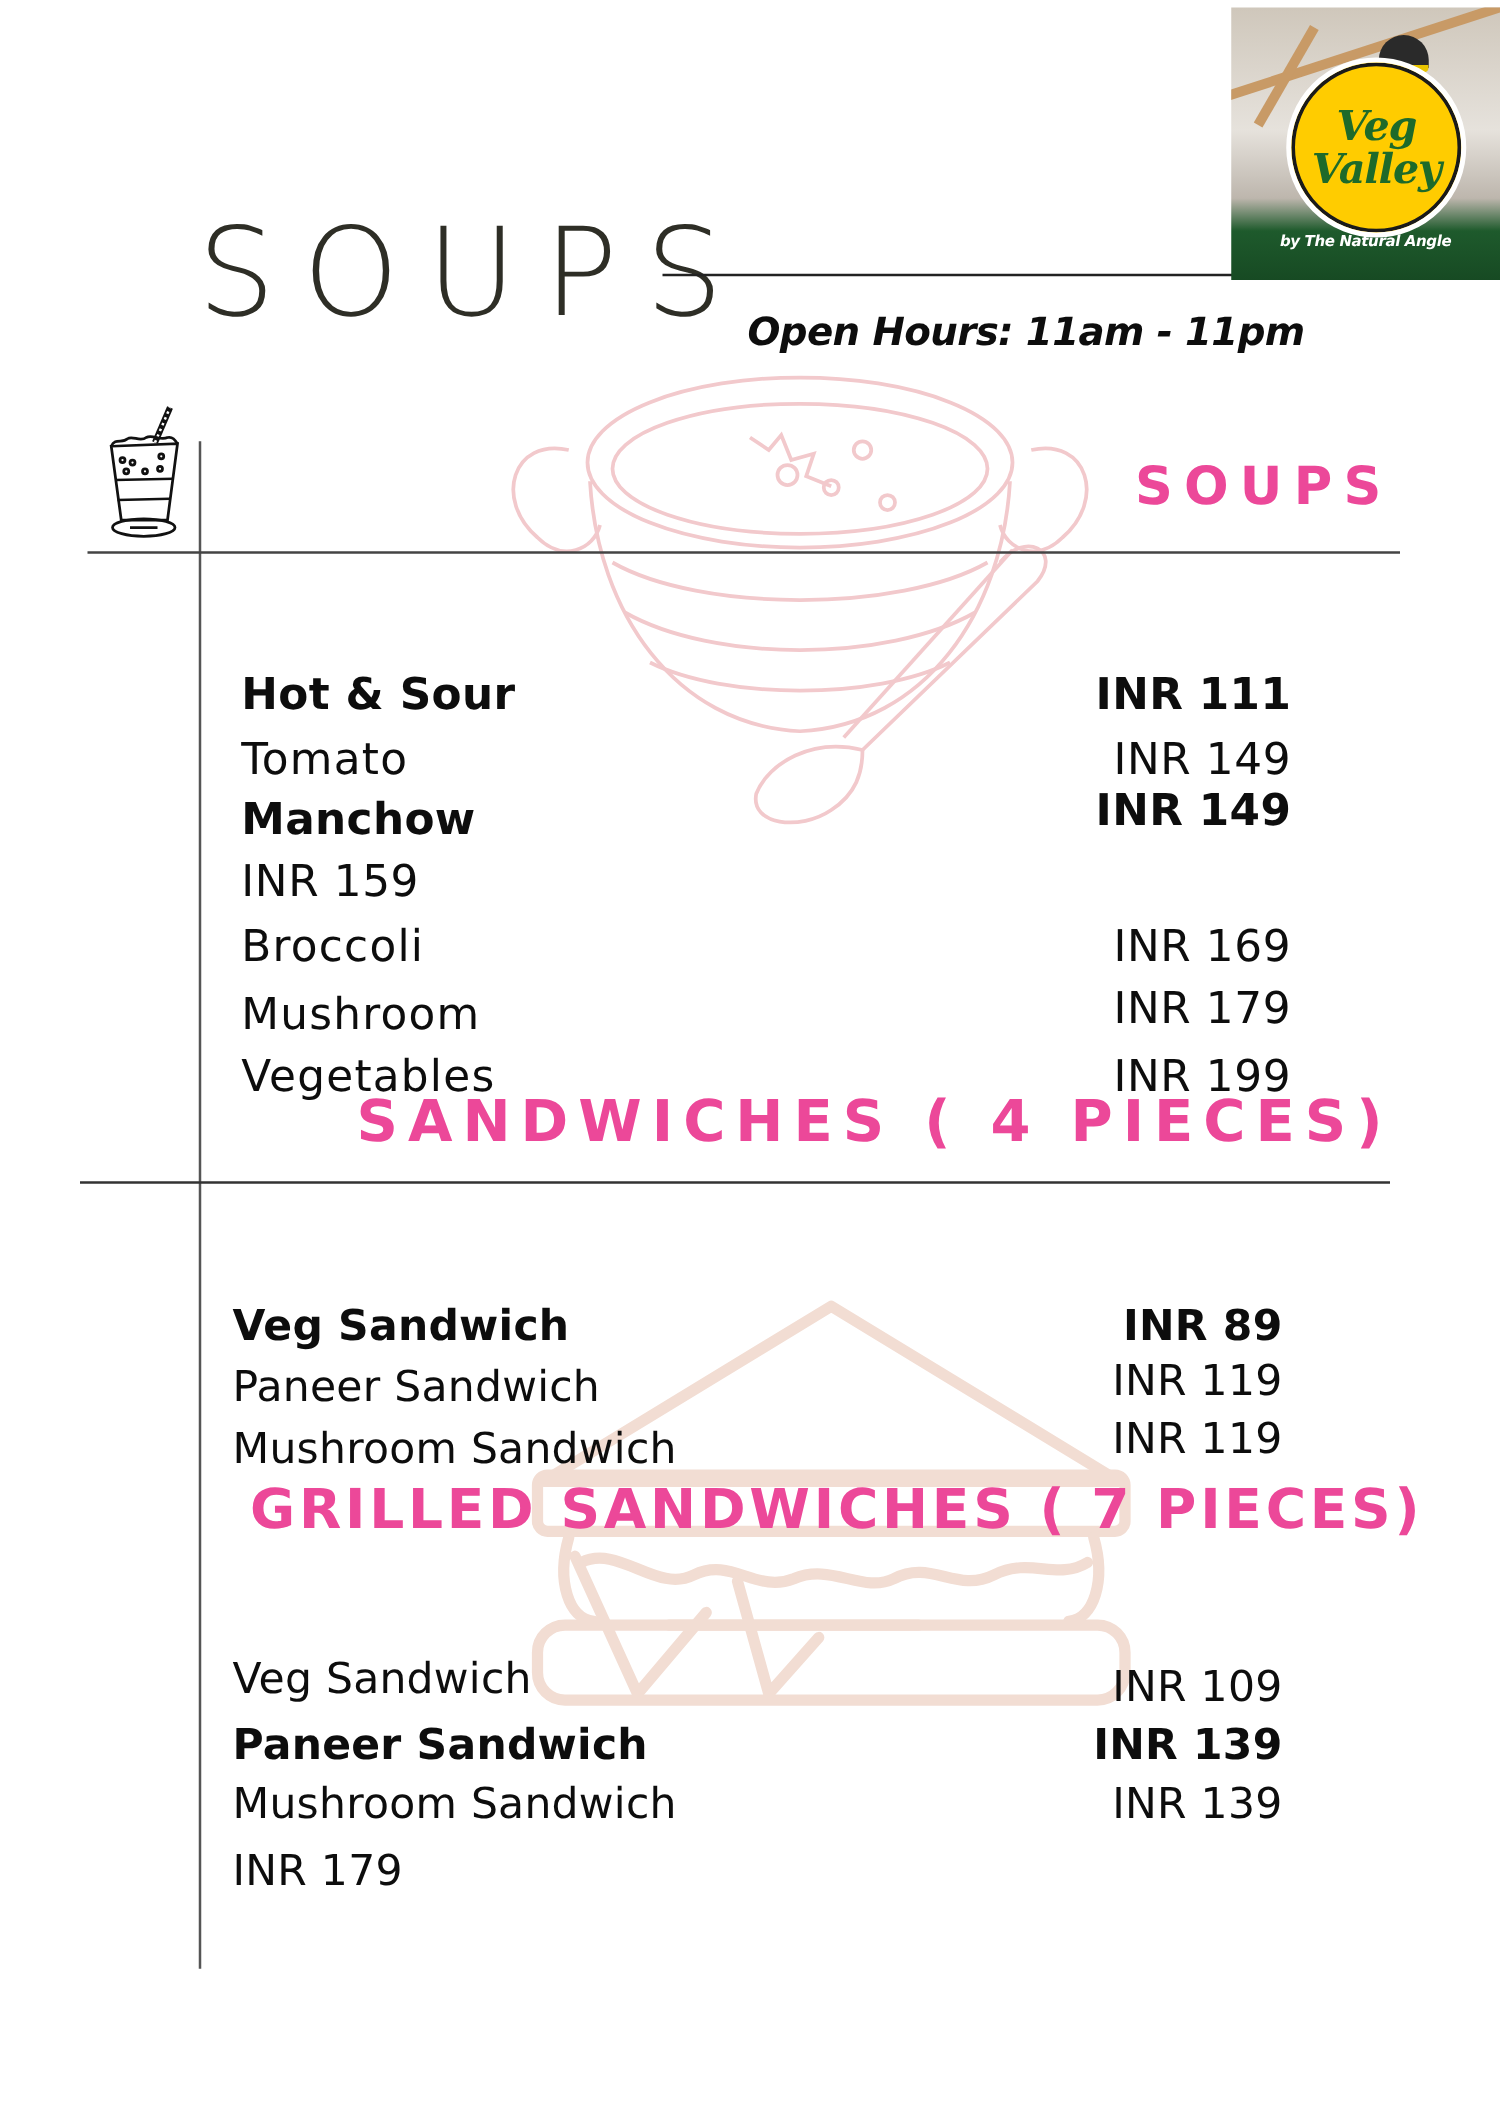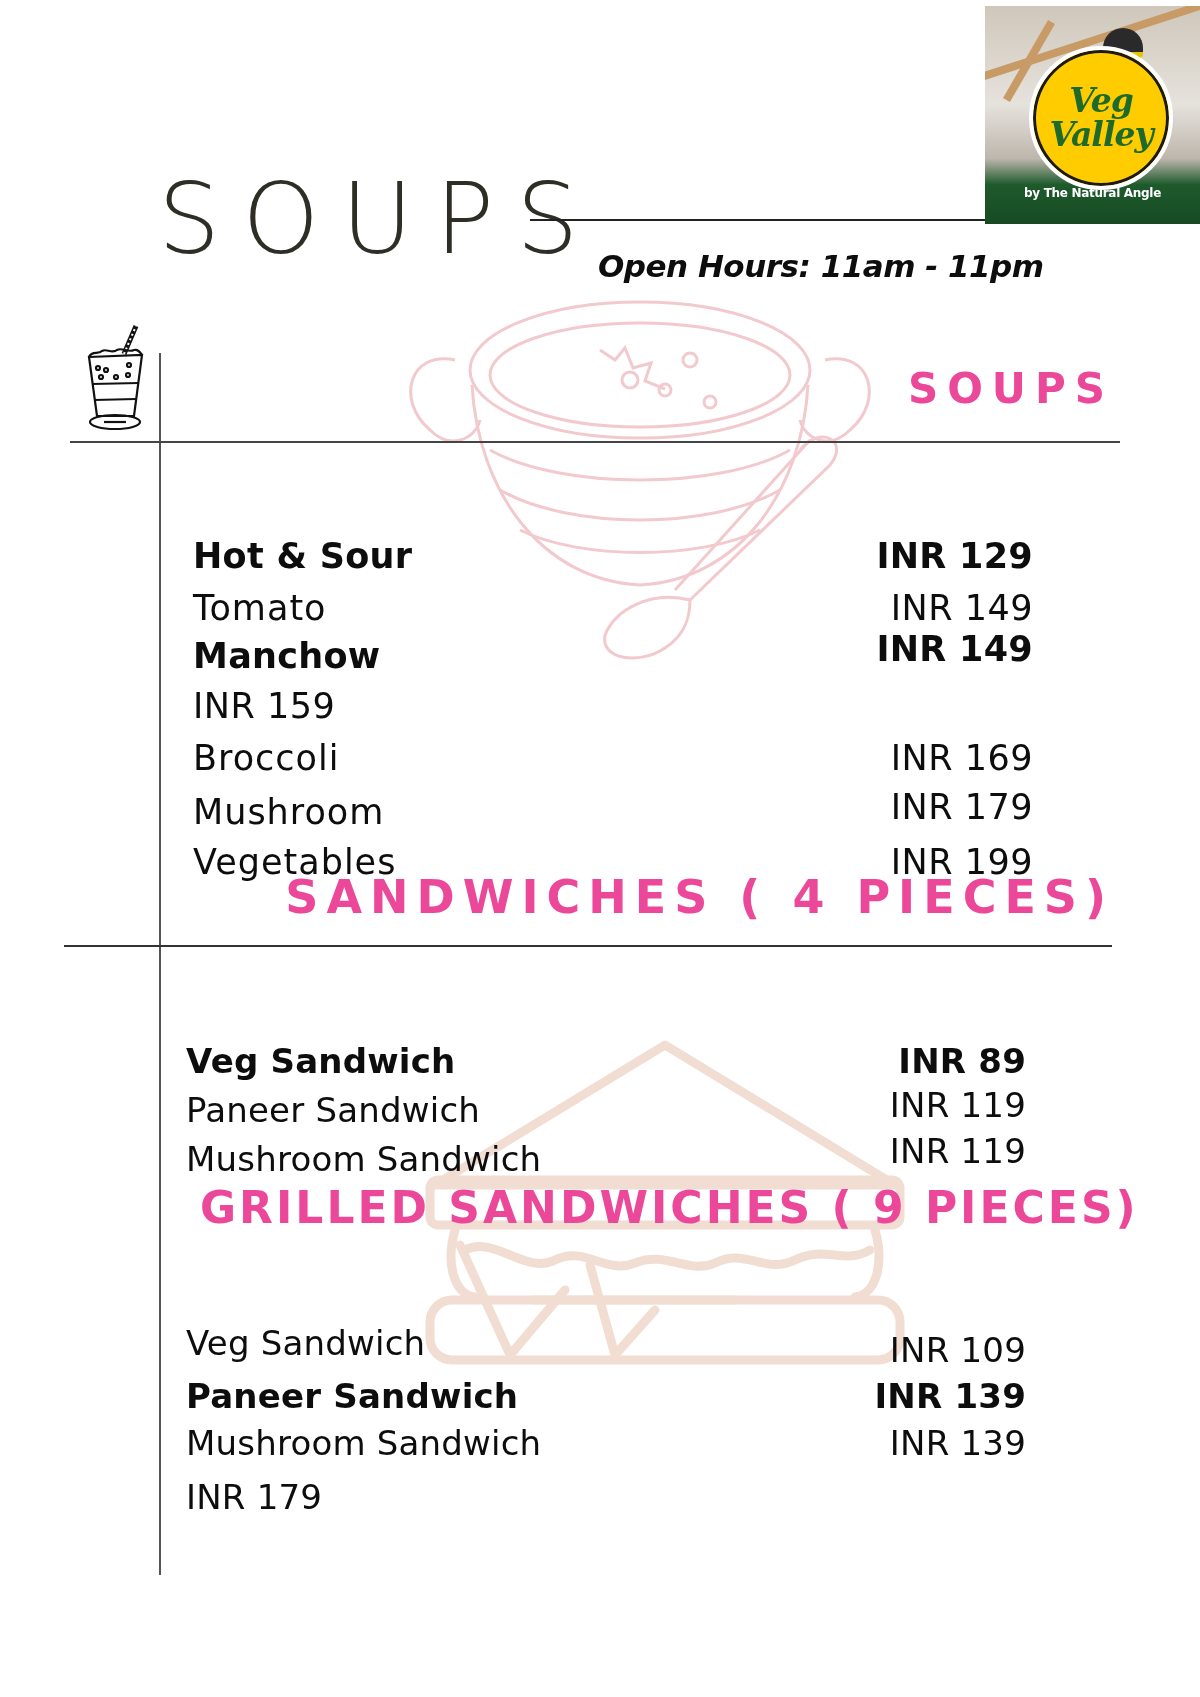--- a/index.html
+++ b/index.html
@@ -18,21 +18,21 @@
             background: linear-gradient(180deg, #cfc7bb 0%, #e6e2dc 45%, #bdb6ad 70%, #1e5a2c 82%, #174a23 100%); }
     .logo .beam1 { position: absolute; left: -20px; top: 30px; width: 260px; height: 8px; background: #c89a66; transform: rotate(-18deg); }
     .logo .beam2 { position: absolute; left: 40px; top: 10px; width: 8px; height: 90px; background: #c89a66; transform: rotate(30deg); }
     .logo .lamp { position: absolute; left: 118px; top: 22px; width: 40px; height: 24px; border-radius: 20px 20px 4px 4px; background: #2a2a2a; border-bottom: 6px solid #e8c400; }
     .logo .circle { position: absolute; left: 44px; top: 40px; width: 136px; height: 136px; border-radius: 50%;
                     background: #ffcc00; border: 4px solid #ffffff; box-shadow: 0 0 0 3px #1a1a1a inset; 
                     display: flex; flex-direction: column; align-items: center; justify-content: center; }
     .logo .brand { font-family: "DejaVu Serif", serif; font-style: italic; font-weight: bold; color: #1e6a2a;
                    font-size: 33px; line-height: 34px; text-align: center; letter-spacing: -1px; }
     .logo .tagline { position: absolute; left: 0; width: 100%; top: 180px; text-align: center; color: #ffffff;
-                     font-size: 12px; font-weight: bold; letter-spacing: -0.3px; }
+                     font-size: 12px; font-style: italic; font-weight: bold; letter-spacing: -0.3px; }
 
     
     .drink-icon { left: 84px; top: 322px; width: 62px; height: 110px; }
 
     
     .vline { left: 159px; top: 353px; width: 2px; height: 1222px; background: #555; }
     .hline-soups { left: 70px; top: 441px; width: 1050px; height: 2px; background: #444; }
     .hline-sandwich { left: 64px; top: 945px; width: 1048px; height: 2px; background: #333; }
 
     
@@ -127,21 +127,21 @@
 </svg>
 
 <div class="abs vline"></div>
 <div class="abs hline-soups"></div>
 <div class="abs hline-sandwich"></div>
 
 <div class="abs section-heading h-soups">SOUPS</div>
 
 <div class="row soups-row bold" style="top:486px">
   <span class="item-name">Hot &amp; Sour</span>
-  <span class="item-price">INR 129</span>
+  <span class="item-price">INR 111</span>
 </div>
 <div class="row soups-row" style="top:538px">
   <span class="item-name">Tomato</span>
   <span class="item-price">INR 149</span>
 </div>
 <div class="row soups-row bold" style="top:586px">
   <span class="item-name">Manchow</span>
   <span class="item-price" style="position:relative; top:-7px">INR 149</span>
 </div>
 <div class="row soups-row" style="top:636px">
@@ -168,21 +168,21 @@
 </div>
 <div class="row sand-row" style="top:1040px">
   <span class="item-name">Paneer Sandwich</span>
   <span class="item-price" style="position:relative; top:-5px">INR 119</span>
 </div>
 <div class="row sand-row" style="top:1089px">
   <span class="item-name">Mushroom Sandwich</span>
   <span class="item-price" style="position:relative; top:-8px">INR 119</span>
 </div>
 
-<div class="abs section-heading h-grilled">GRILLED SANDWICHES ( 9 PIECES)</div>
+<div class="abs section-heading h-grilled">GRILLED SANDWICHES ( 7 PIECES)</div>
 
 <div class="row sand-row" style="top:1273px">
   <span class="item-name">Veg Sandwich</span>
   <span class="item-price" style="position:relative; top:7px">INR 109</span>
 </div>
 <div class="row sand-row bold" style="top:1326px">
   <span class="item-name">Paneer Sandwich</span>
   <span class="item-price">INR 139</span>
 </div>
 <div class="row sand-row" style="top:1373px">

